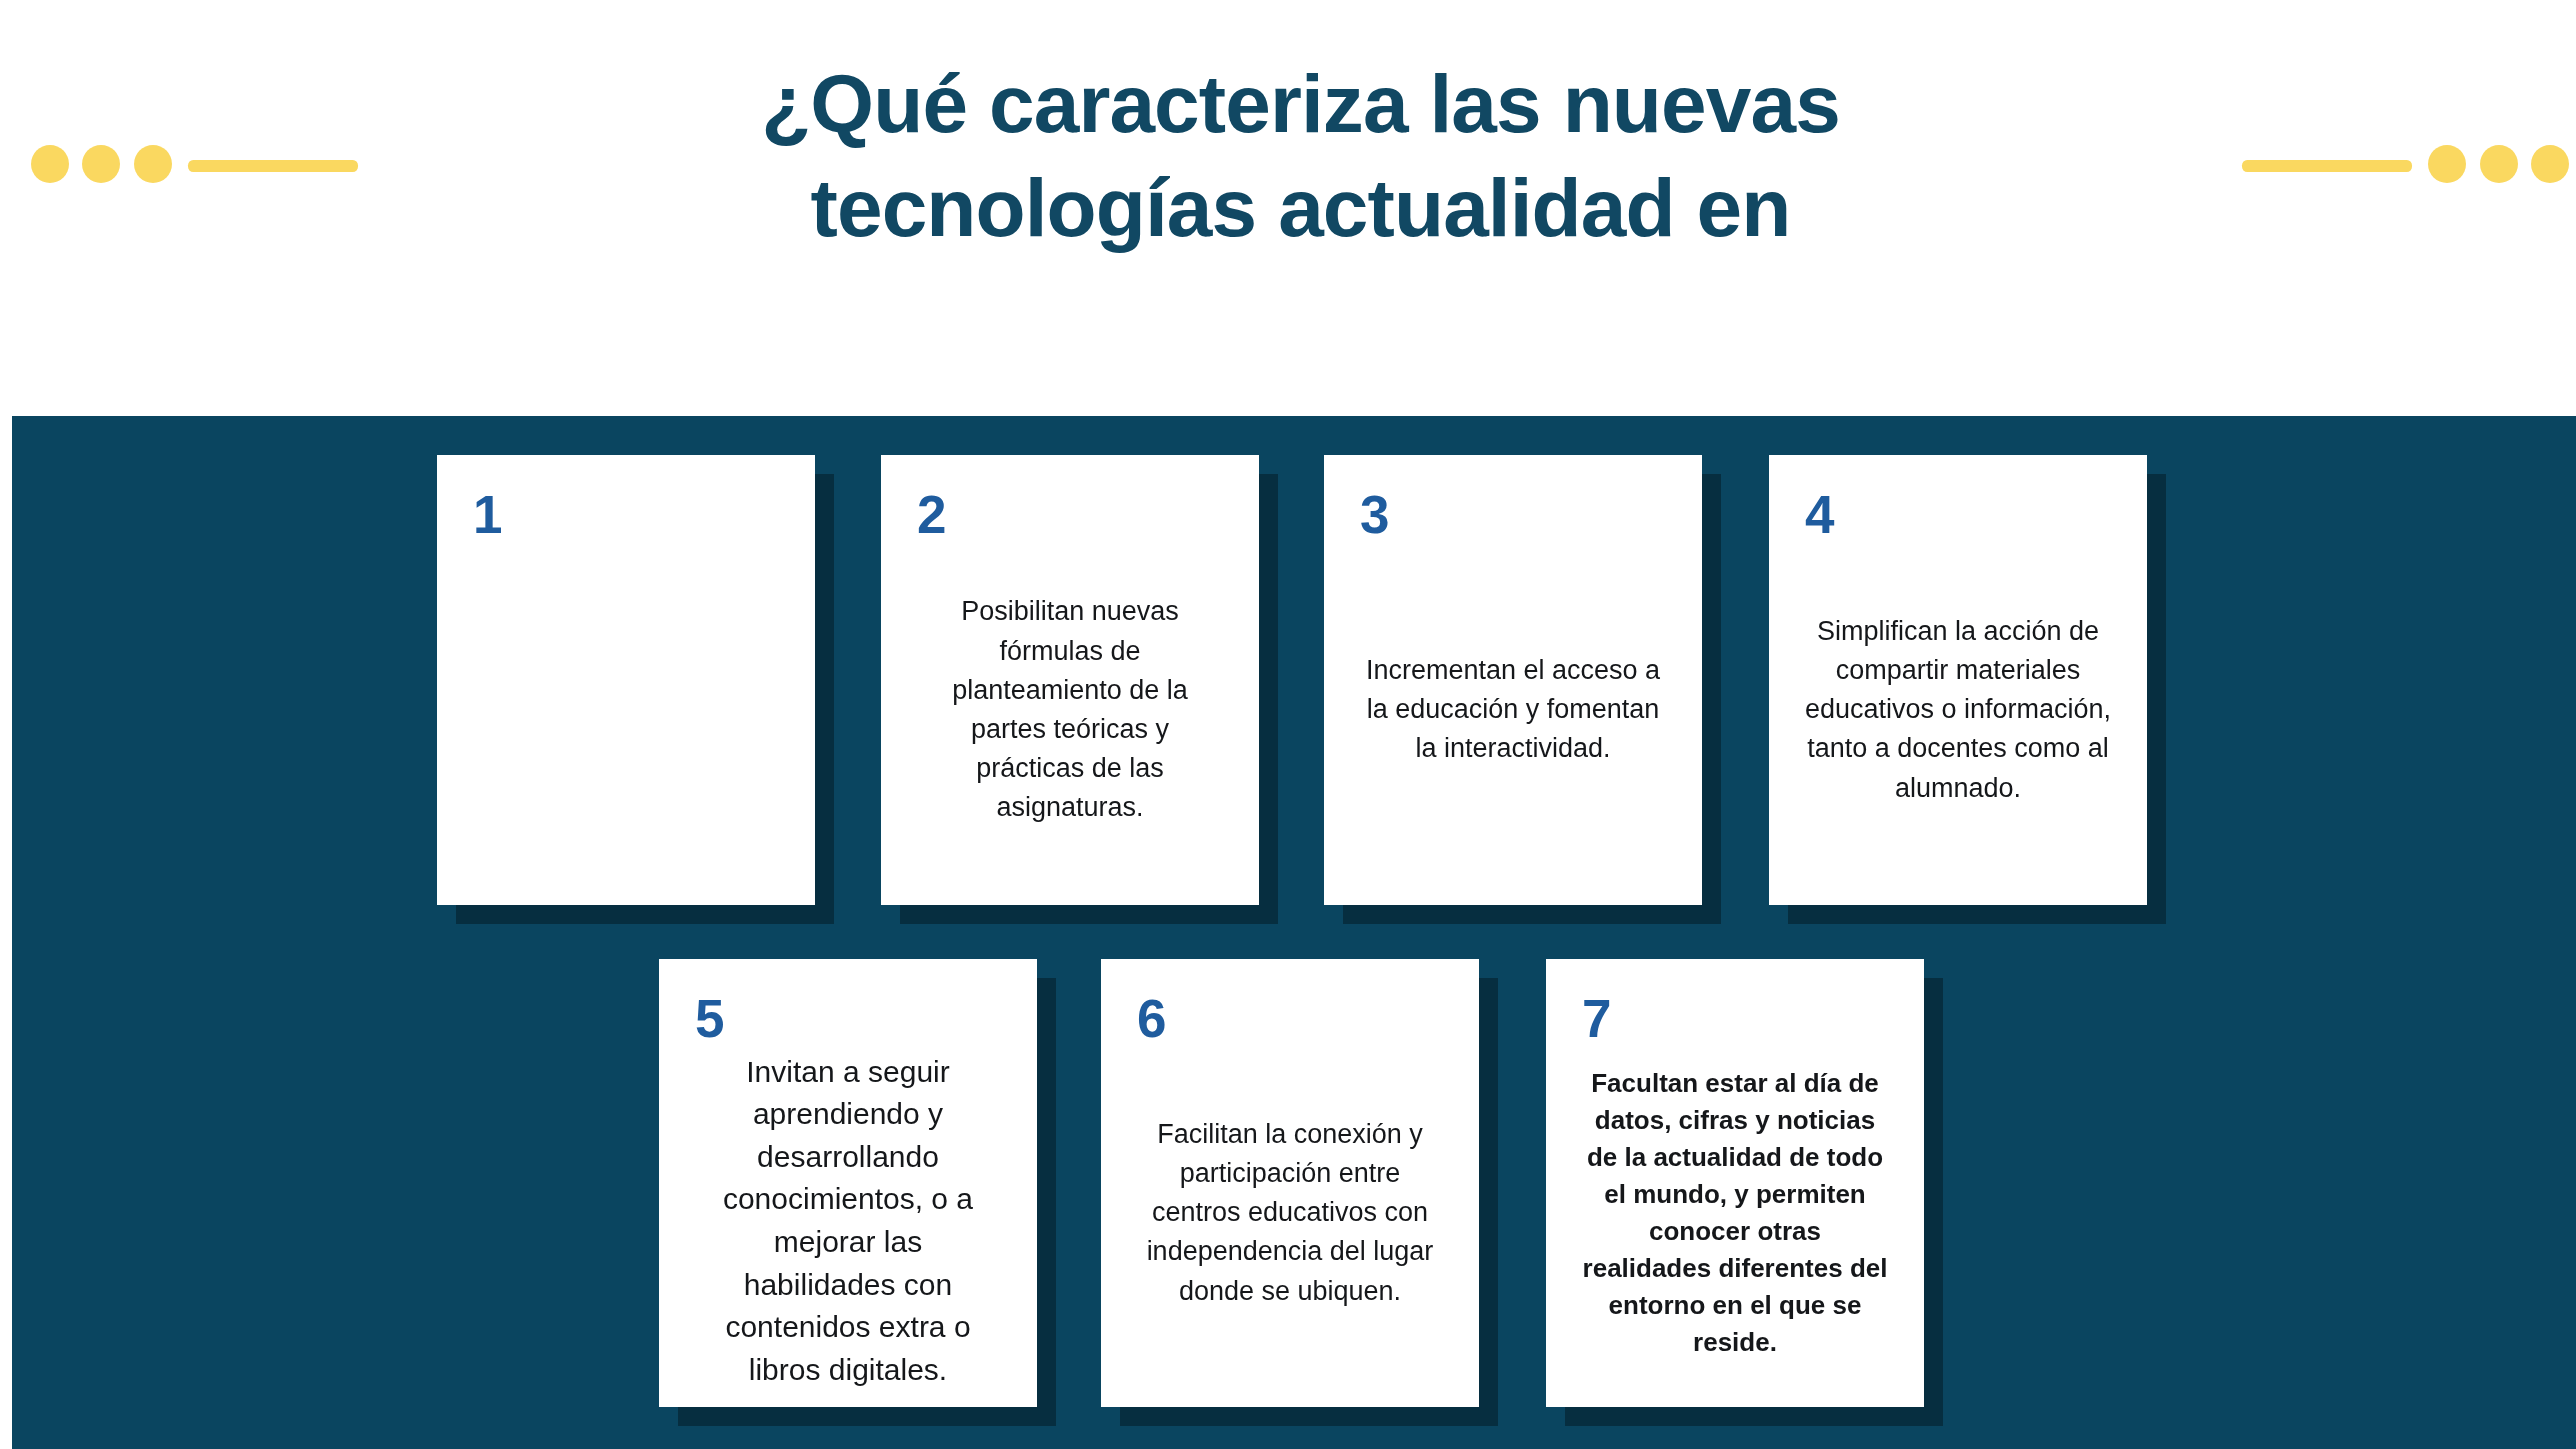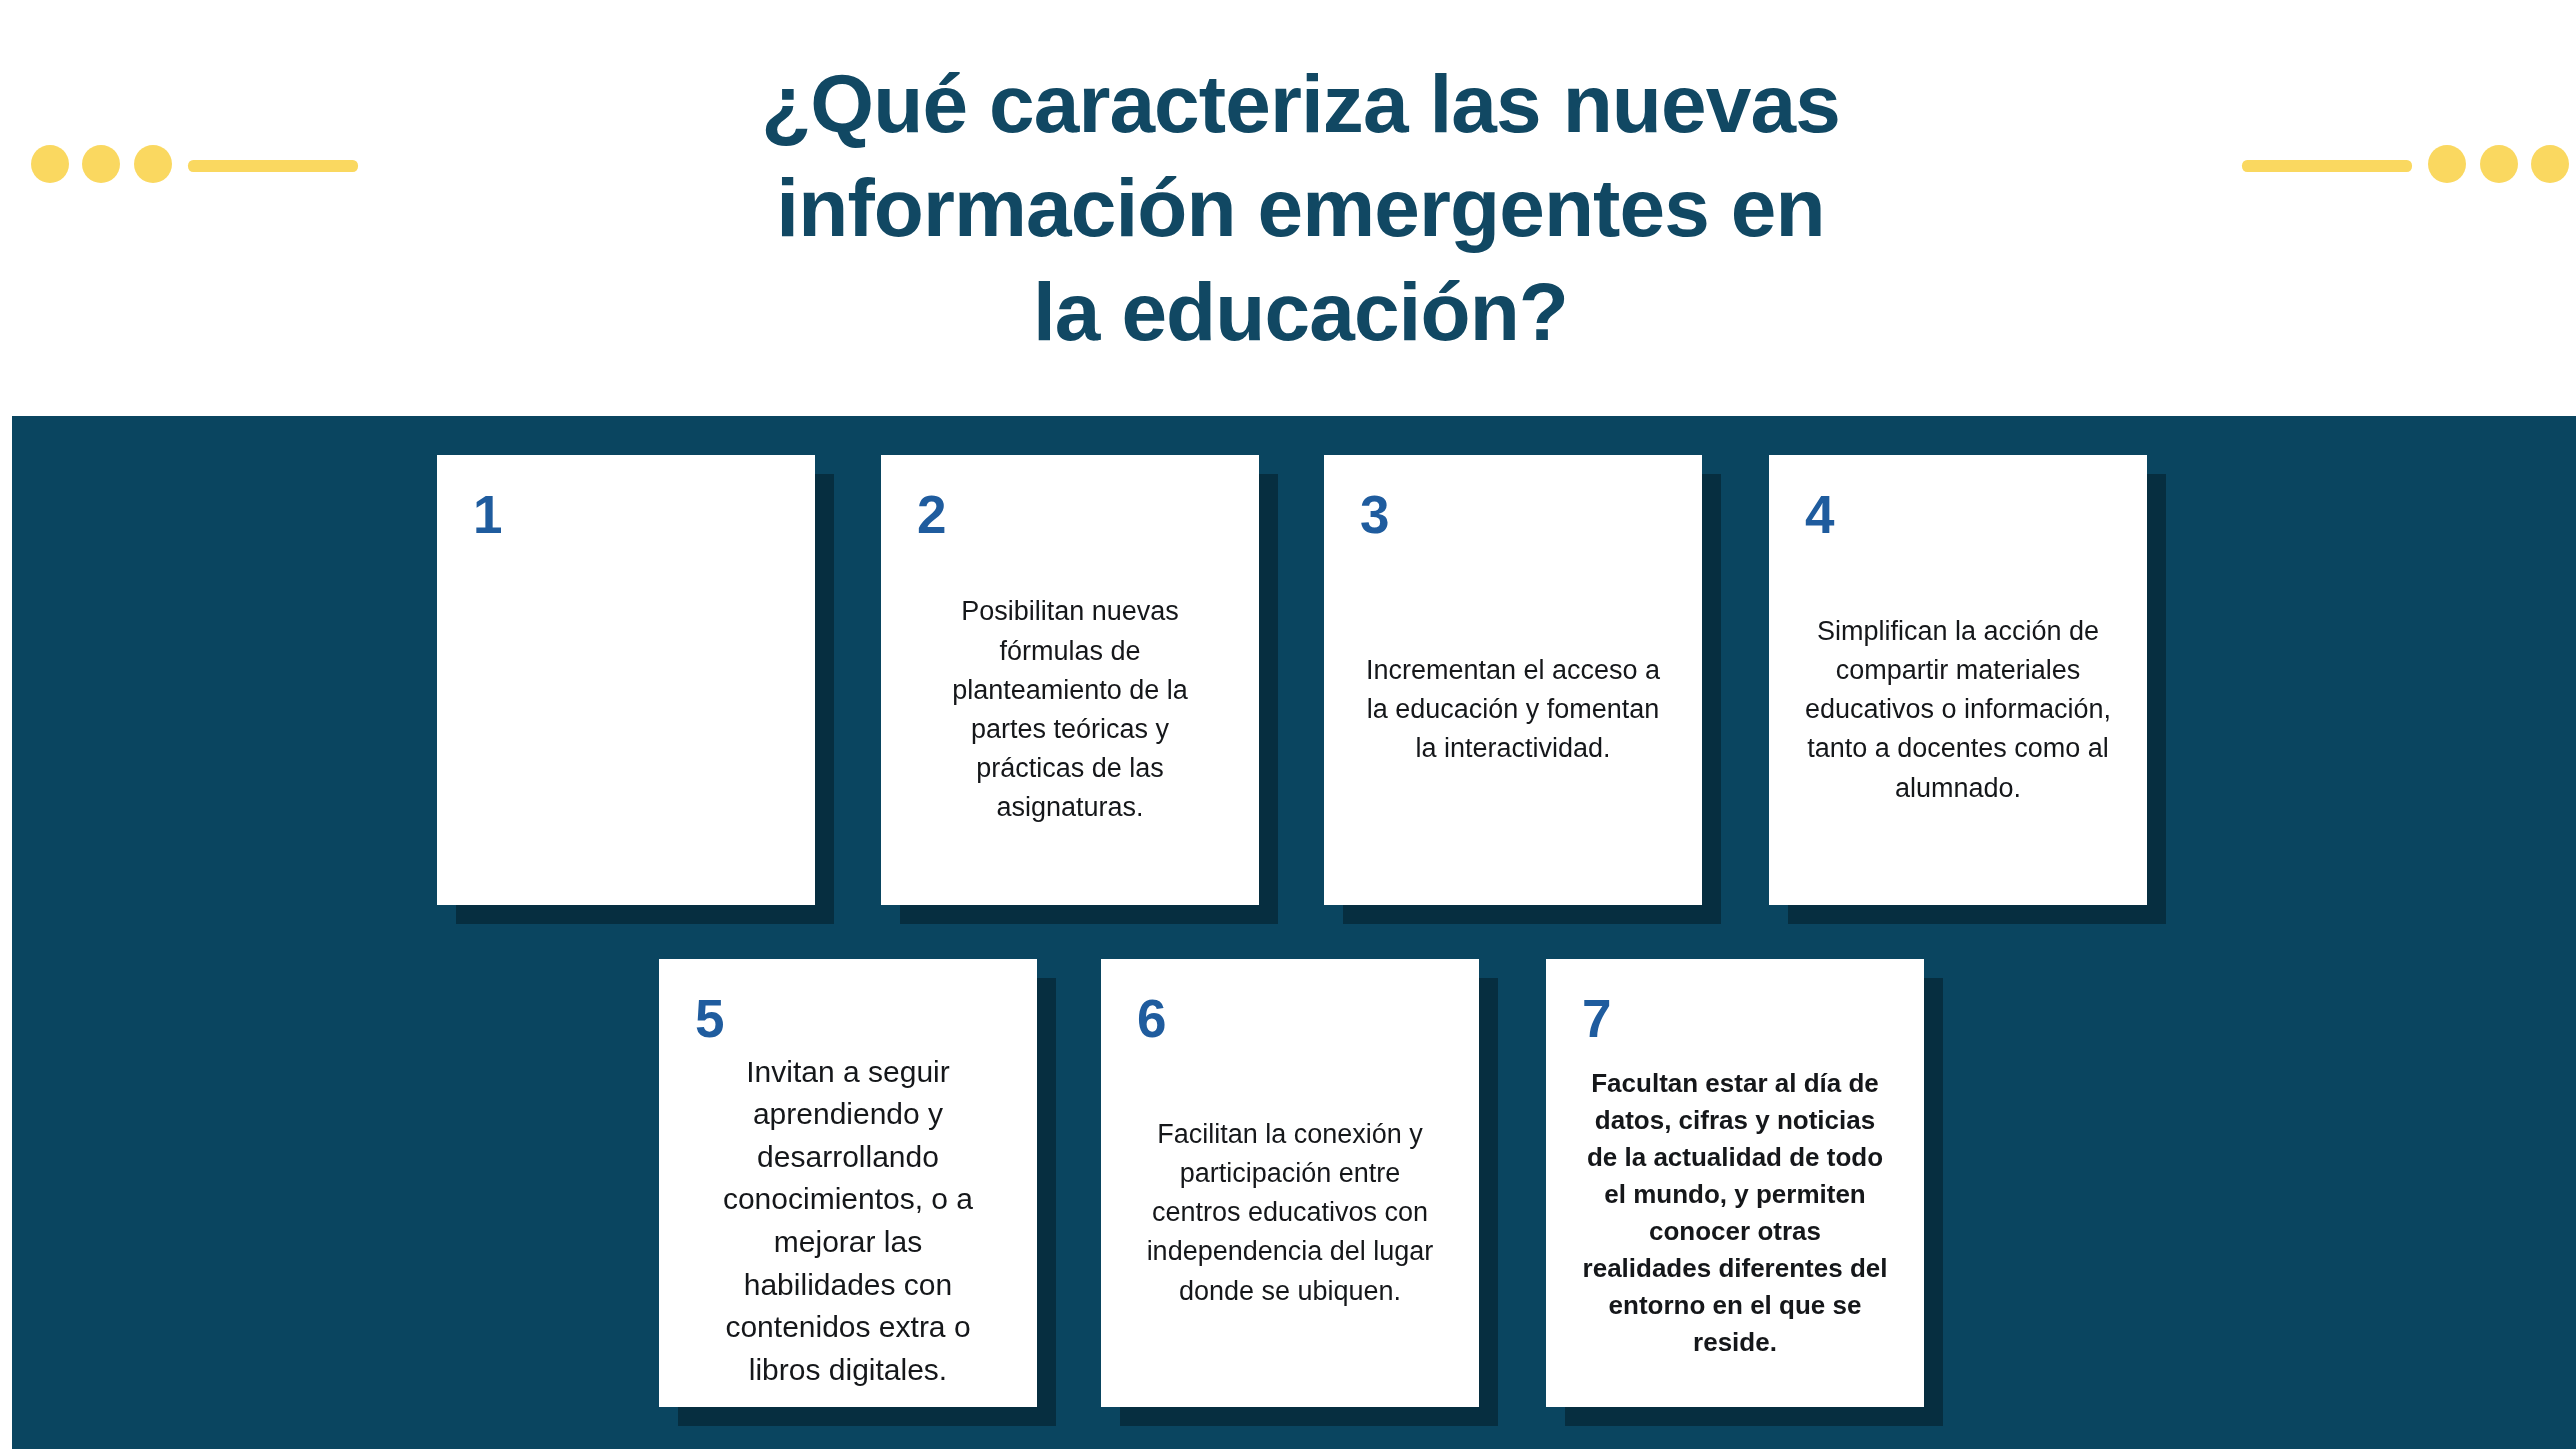--- a/index.html
+++ b/index.html
@@ -143,22 +143,21 @@
 
     <div class="deco deco-left">
       <span class="dot d1"></span>
       <span class="dot d2"></span>
       <span class="dot d3"></span>
       <span class="dash"></span>
     </div>
 
     <h1 class="title">
       <span class="title-line">¿Qué caracteriza las nuevas</span>
-      <span class="title-line">información emergentes en</span>
-      <span class="title-line">la educación?</span>
+      <span class="title-line">tecnologías actualidad en</span>
     </h1>
 
     <div class="deco deco-right">
       <span class="dash"></span>
       <span class="dot d1"></span>
       <span class="dot d2"></span>
       <span class="dot d3"></span>
     </div>
   </div>
 

